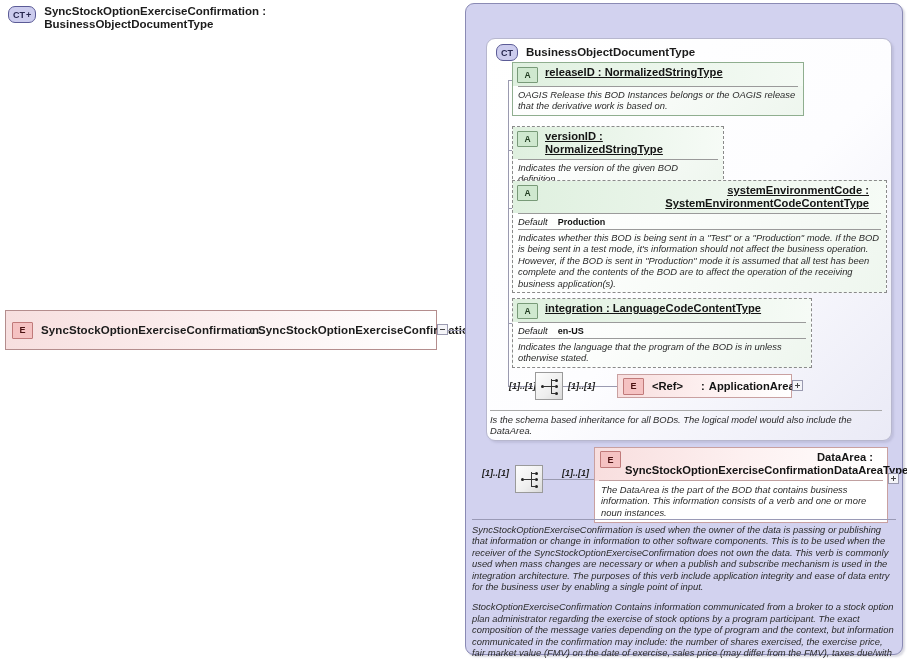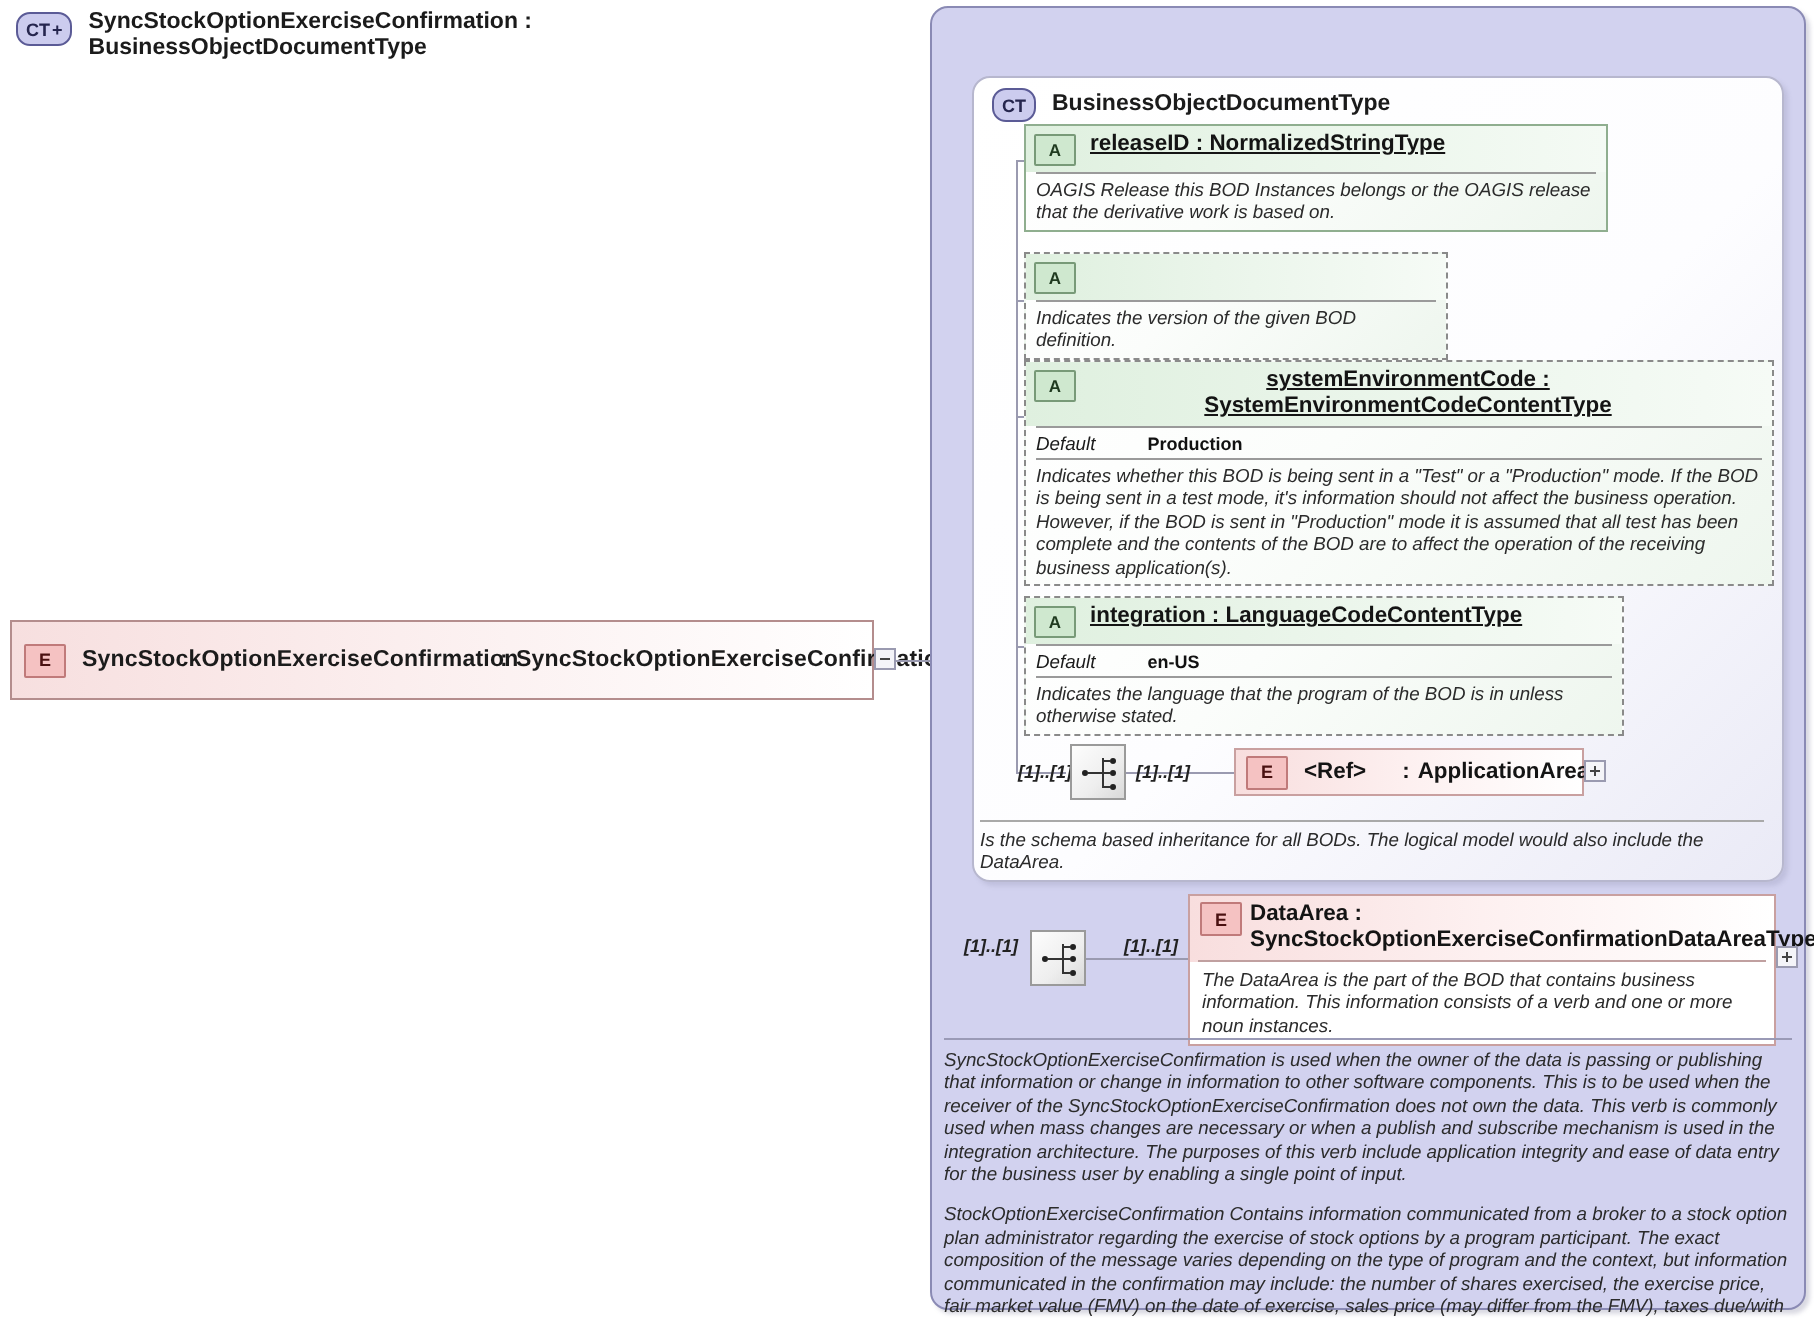--- a/index.html
+++ b/index.html
@@ -186,21 +186,21 @@
   }
   .attr-default {
     display: flex; align-items: baseline;
     padding: 2px 5px 2px 5px;
     font-size: 9.4px;
     text-align: right;
   }
   .attr-default .lbl {
     font-style: italic; color: #1b1b1b; margin-right: 10px;
   }
-  .attr-default .val { font-weight: bold; color: #111; font-size: 9px; margin-left: 16px; }
+  .attr-default .val { font-weight: bold; color: #111; font-size: 9px; }
   .attr-desc { padding: 2px 6px 3px 5px; }
 
   
   .seq {
     position: absolute;
     width: 28px; height: 28px;
     border: 1px solid #9a9a9a;
     background: linear-gradient(135deg,#fdfdfd 0%,#eeeeee 60%,#d9d9d9 100%);
     box-sizing: border-box;
   }
@@ -307,29 +307,30 @@
       <span class="badge-a">A</span>
       <span class="attr-name">releaseID : NormalizedStringType</span>
     </div>
     <div class="attr-sep"></div>
     <div class="attr-desc desc">OAGIS Release this BOD Instances belongs or the OAGIS release that the derivative work is based on.</div>
   </div>
 
   <div class="attr optional" style="left:512px; top:126px; width:212px;">
     <div class="attr-head">
       <span class="badge-a">A</span>
+      <span class="attr-name">versionID : NormalizedStringType</span>
     </div>
     <div class="attr-sep"></div>
     <div class="attr-desc desc">Indicates the version of the given BOD definition.</div>
   </div>
 
   <div class="attr optional" style="left:512px; top:180px; width:375px;">
     <div class="attr-head">
       <span class="badge-a">A</span>
-      <span class="attr-name" style="width:330px; text-align:center; margin-left:-6px;">systemEnvironmentCode : SystemEnvironmentCodeContentType</span>
+      <span class="attr-name" style="width:330px; text-align:right; margin-left:-6px;">systemEnvironmentCode : SystemEnvironmentCodeContentType</span>
     </div>
     <div class="attr-sep"></div>
     <div class="attr-default">
       <span class="lbl">Default</span>
       <span class="val">Production</span>
     </div>
     <div class="attr-sep"></div>
     <div class="attr-desc desc">Indicates whether this BOD is being sent in a "Test" or a "Production" mode. If the BOD is being sent in a test mode, it's information should not affect the business operation. However, if the BOD is sent in "Production" mode it is assumed that all test has been complete and the contents of the BOD are to affect the operation of the receiving business application(s).</div>
   </div>
 
@@ -390,21 +391,21 @@
     <i class="dot" style="left:19px; top:12px;"></i>
     <i class="dot" style="left:19px; top:19px;"></i>
   </div>
 
   <div class="conn h" style="left:543px; top:479px; width:52px;"></div>
   <div class="card" style="left:562px; top:468px;">[1]..[1]</div>
 
   <div class="elem" style="left:594px; top:447px; width:294px;">
     <div class="elem-head">
       <span class="badge e">E</span>
-      <span class="elem-title" style="width:248px; text-align:left; margin-left:-4px;">DataArea : SyncStockOptionExerciseConfirmationDataAreaType</span>
+      <span class="elem-title" style="width:248px; text-align:right; margin-left:-4px;">DataArea : SyncStockOptionExerciseConfirmationDataAreaType</span>
     </div>
     <div class="elem-sep"></div>
     <div class="elem-desc desc">The DataArea is the part of the BOD that contains business information. This information consists of a verb and one or more noun instances.</div>
   </div>
   <div class="toggle plus" style="left:888px; top:473px;"></div>
 
   <div id="annot">
     <div class="line"></div>
     <p class="desc">SyncStockOptionExerciseConfirmation is used when the owner of the data is passing or publishing that information or change in information to other software components. This is to be used when the receiver of the SyncStockOptionExerciseConfirmation does not own the data. This verb is commonly used when mass changes are necessary or when a publish and subscribe mechanism is used in the integration architecture. The purposes of this verb include application integrity and ease of data entry for the business user by enabling a single point of input.</p>
     <p class="desc">StockOptionExerciseConfirmation  Contains information communicated from a broker to a stock option plan administrator regarding the exercise of stock options by a program participant. The exact composition of the message varies depending on the type of program and the context, but information communicated in the confirmation may include: the number of shares exercised, the exercise price, fair market value (FMV) on the date of exercise, sales price (may differ from the FMV), taxes due/with</p>

